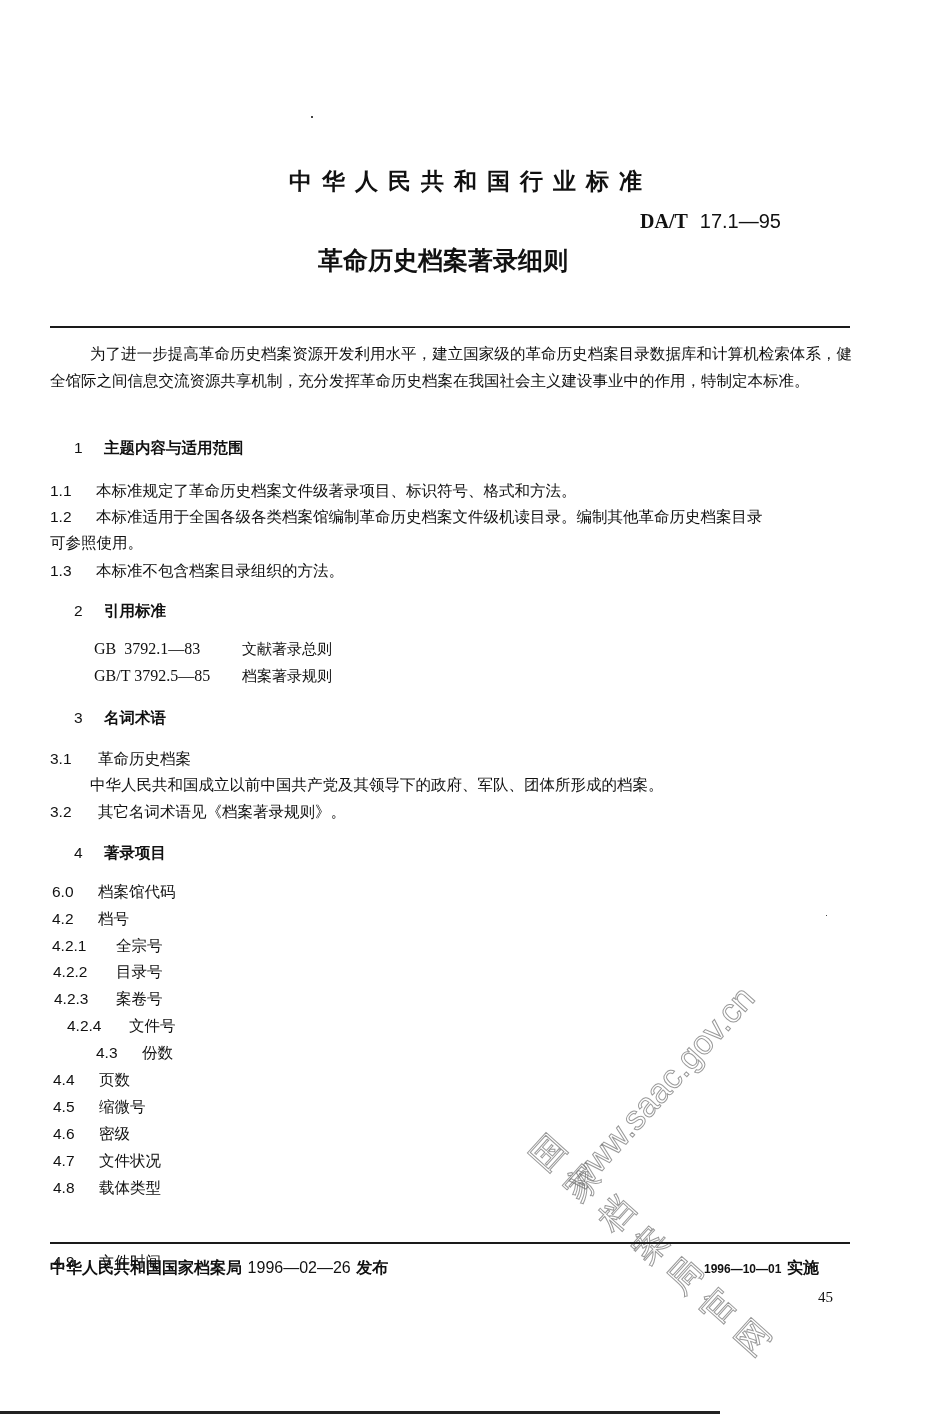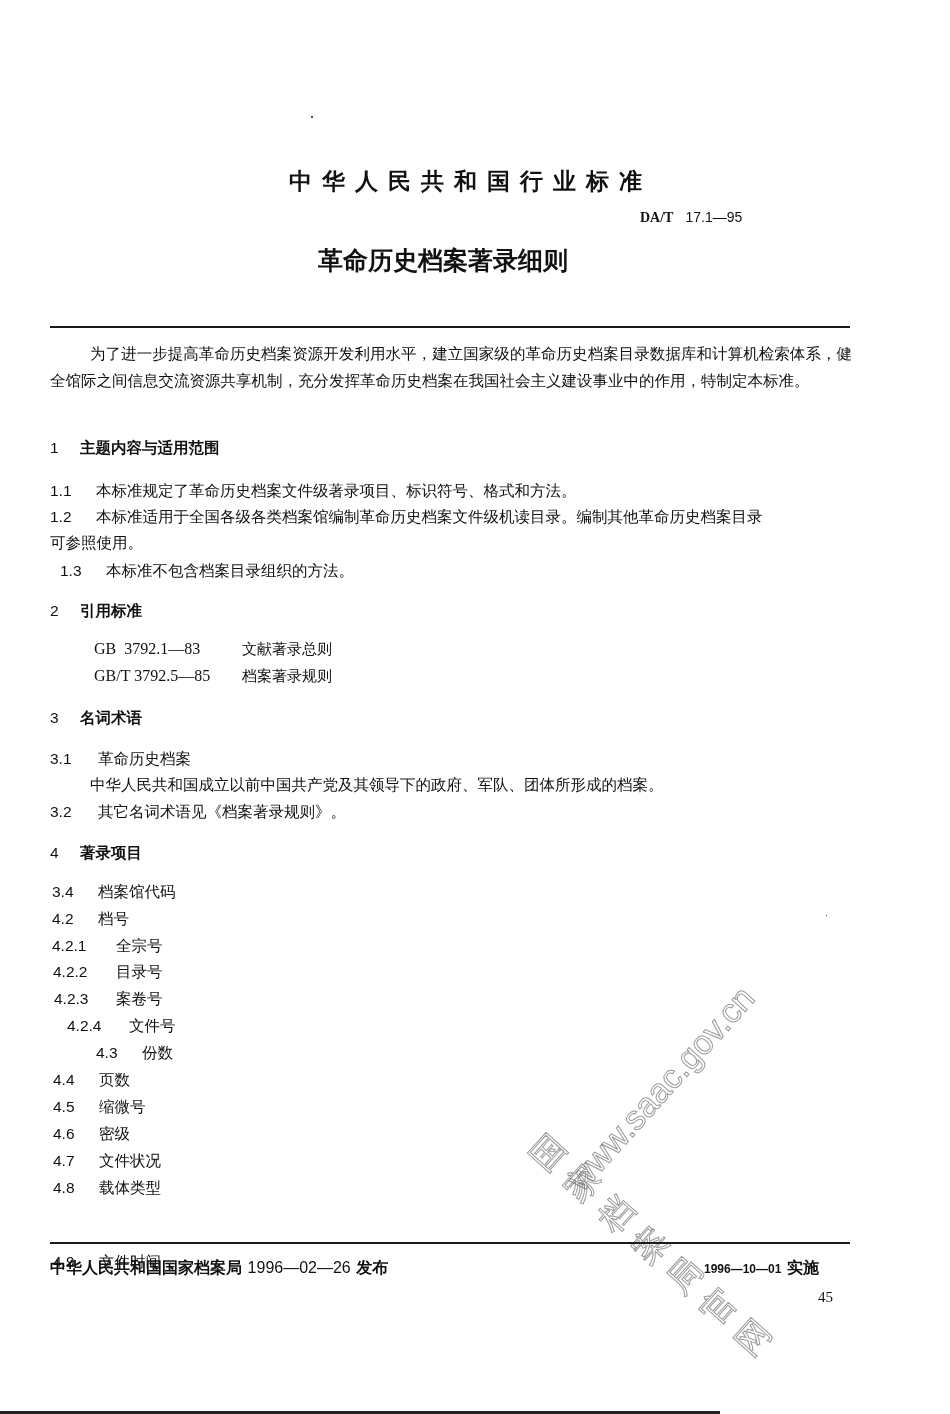--- a/index.html
+++ b/index.html
@@ -17,21 +17,21 @@
     }
     .abs { position: absolute; white-space: nowrap; }
 
     .std-title {
       left: 289px; top: 166px;
       font-size: 23px; font-weight: bold;
       letter-spacing: 10px;
     }
     .doc-code {
       left: 640px; top: 209px;
-      font-size: 14px;
+      font-size: 20px;
     }
     .doc-code .prefix {
       font-family: "Liberation Serif", serif;
       font-weight: bold;
       margin-right: 12px;
     }
     .doc-code .num {
       font-family: "Liberation Sans", sans-serif;
     }
     .doc-title {
@@ -54,20 +54,21 @@
     .intro {
       position: absolute;
       left: 50px; top: 341px; width: 802px;
       white-space: normal;
       text-align: justify;
       text-indent: 40px;
     }
     .heading {
       font-weight: bold;
       font-size: 15.5px;
+      margin-left: 24px;
     }
     .heading .no { display: inline-block; width: 30px; font-family: "Liberation Sans", sans-serif; font-weight: normal; }
     .clause .no { display: inline-block; font-family: "Liberation Sans", sans-serif; }
     .clause { font-size: 15.5px; }
 
     .refs {
       font-family: "Liberation Serif", serif;
       font-size: 16px;
     }
     .refs .code { display: inline-block; width: 148px; margin-left: 8px; }
@@ -137,21 +138,21 @@
 <div class="abs heading" style="left:50px; top:438px;">
   <span class="no">1</span><span>主题内容与适用范围</span>
 </div>
 <div class="abs clause" style="left:50px; top:481px;">
   <span class="no" style="width:46px;">1.1</span><span>本标准规定了革命历史档案文件级著录项目、标识符号、格式和方法。</span>
 </div>
 <div class="abs clause" style="left:50px; top:507px;">
   <span class="no" style="width:46px;">1.2</span><span>本标准适用于全国各级各类档案馆编制革命历史档案文件级机读目录。编制其他革命历史档案目录</span>
 </div>
 <div class="abs clause" style="left:50px; top:533px;">可参照使用。</div>
-<div class="abs clause" style="left:60px; top:561px;">
+<div class="abs clause" style="left:50px; top:561px;">
   <span class="no" style="width:46px;">1.3</span><span>本标准不包含档案目录组织的方法。</span>
 </div>
 
 <div class="abs heading" style="left:50px; top:601px;">
   <span class="no">2</span><span>引用标准</span>
 </div>
 <div class="abs refs" style="left:86px; top:640px;">
   <span class="code" style="white-space:pre;">GB  3792.1—83</span><span class="name">文献著录总则</span>
 </div>
 <div class="abs refs" style="left:86px; top:667px;">
@@ -166,21 +167,21 @@
 </div>
 <div class="abs clause" style="left:90px; top:775px;">中华人民共和国成立以前中国共产党及其领导下的政府、军队、团体所形成的档案。</div>
 <div class="abs clause" style="left:50px; top:802px;">
   <span class="no" style="width:48px;">3.2</span><span>其它名词术语见《档案著录规则》。</span>
 </div>
 
 <div class="abs heading" style="left:50px; top:843px;">
   <span class="no">4</span><span>著录项目</span>
 </div>
 
-<div class="abs clause" style="left:52px; top:882px;"><span class="no" style="width:46px;">3.4</span><span>档案馆代码</span></div>
+<div class="abs clause" style="left:52px; top:882px;"><span class="no" style="width:46px;">6.0</span><span>档案馆代码</span></div>
 <div class="abs clause" style="left:52px; top:909px;"><span class="no" style="width:46px;">4.2</span><span>档号</span></div>
 <div class="abs clause" style="left:52px; top:936px;"><span class="no" style="width:64px;">4.2.1</span><span>全宗号</span></div>
 <div class="abs clause" style="left:53px; top:962px;"><span class="no" style="width:63px;">4.2.2</span><span>目录号</span></div>
 <div class="abs clause" style="left:54px; top:989px;"><span class="no" style="width:62px;">4.2.3</span><span>案卷号</span></div>
 <div class="abs clause" style="left:55px; top:1016px;margin-left:12px;"><span class="no" style="width:62px;">4.2.4</span><span>文件号</span></div>
 <div class="abs clause" style="left:53px; top:1043px;margin-left:43px;"><span class="no" style="width:46px;">4.3</span><span>份数</span></div>
 <div class="abs clause" style="left:53px; top:1070px;"><span class="no" style="width:46px;">4.4</span><span>页数</span></div>
 <div class="abs clause" style="left:53px; top:1097px;"><span class="no" style="width:46px;">4.5</span><span>缩微号</span></div>
 <div class="abs clause" style="left:53px; top:1124px;"><span class="no" style="width:46px;">4.6</span><span>密级</span></div>
 <div class="abs clause" style="left:53px; top:1151px;"><span class="no" style="width:46px;">4.7</span><span>文件状况</span></div>

